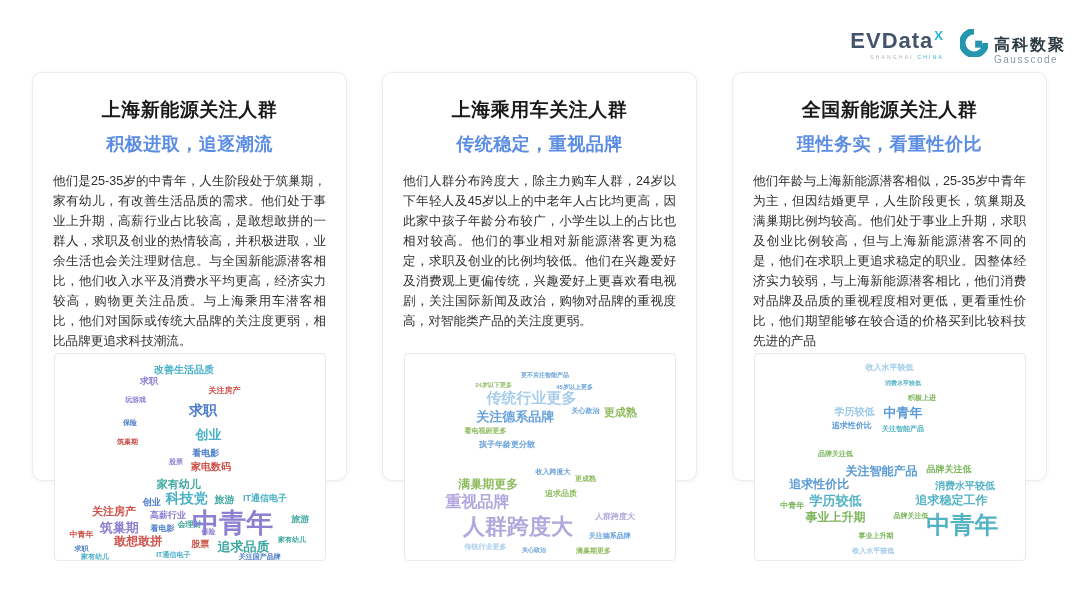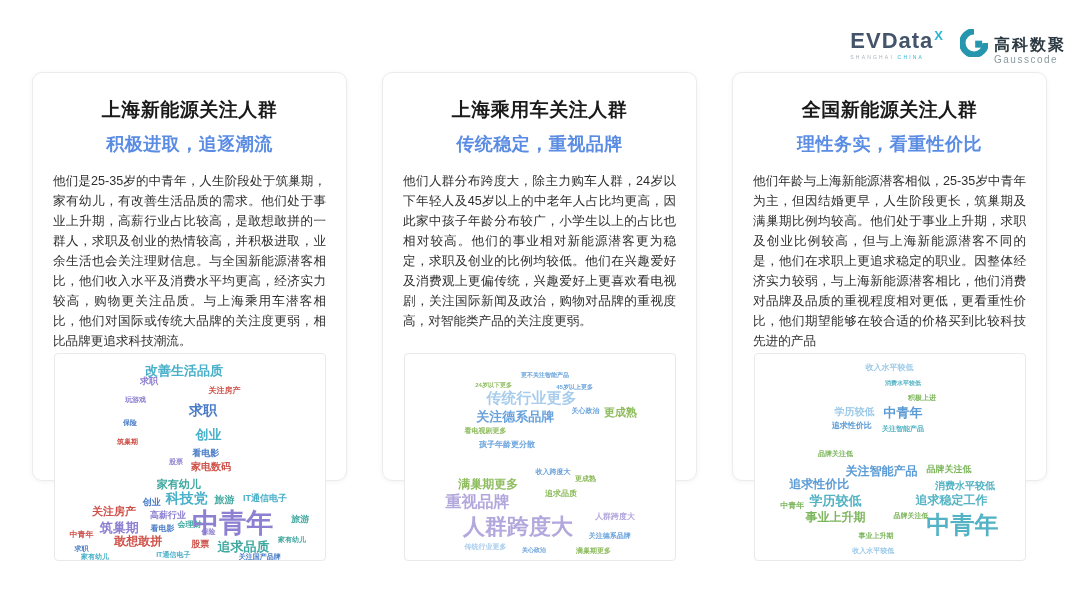--- a/index.html
+++ b/index.html
@@ -1,21 +1,21 @@
 <!DOCTYPE html>
 <html><head>
 <meta charset="utf-8">
 <style>
   * { margin:0; padding:0; box-sizing:border-box; }
   html,body { width:1080px; height:608px; background:#ffffff; overflow:hidden;
     font-family:"Liberation Sans","DejaVu Sans",sans-serif; }
 
   
   .header { position:absolute; top:20px; right:14px; display:flex; align-items:center; gap:16px; }
-  .evdata-logo { text-align:left; }
+  .evdata-logo { text-align:right; }
   .evdata-main { font-size:22px; font-weight:bold; color:#44546a; letter-spacing:1px; line-height:22px; }
   .evdata-main sup { color:#29b6d8; font-size:13px; font-weight:bold; margin-left:1px; }
   .evdata-sub { font-size:5px; letter-spacing:2.2px; margin-top:2px; }
   .evdata-sub .sh { color:#a8b2bc; }
   .evdata-sub .ch { color:#29b6d8; }
   .gausscode-logo { display:flex; align-items:center; gap:6px; }
   .gausscode-icon { width:28px; height:28px; }
   .gausscode-cn { font-size:16px; font-weight:bold; color:#2b3a42; letter-spacing:2px; line-height:17px;margin-top:16px; }
   .gausscode-en { font-size:10px; color:#8a9aa0; letter-spacing:1.5px; margin-top:1px; }
 
@@ -53,21 +53,21 @@
   </div>
 </div>
 
 <div class="cards">
 
   <section class="card">
     <h2 class="card-title">上海新能源关注人群</h2>
     <h3 class="card-subtitle">积极进取，追逐潮流</h3>
     <p class="card-body">他们是25-35岁的中青年，人生阶段处于筑巢期，家有幼儿，有改善生活品质的需求。他们处于事业上升期，高薪行业占比较高，是敢想敢拼的一群人，求职及创业的热情较高，并积极进取，业余生活也会关注理财信息。与全国新能源潜客相比，他们收入水平及消费水平均更高，经济实力较高，购物更关注品质。与上海乘用车潜客相比，他们对国际或传统大品牌的关注度更弱，相比品牌更追求科技潮流。</p>
     <div class="cloud">
-        <span class="cloud-word" style="left: 48%; top: 8%; font-size: 13px; color: rgb(73, 176, 201);">改善生活品质</span>
+        <span class="cloud-word" style="left: 48%; top: 8%; font-size: 10px; color: rgb(73, 176, 201);">改善生活品质</span>
         <span class="cloud-word" style="left: 35%; top: 13%; font-size: 9px; color: rgb(141, 127, 209);">求职</span>
         <span class="cloud-word" style="left: 63%; top: 18%; font-size: 8px; color: rgb(207, 81, 73);">关注房产</span>
         <span class="cloud-word" style="left: 55%; top: 27%; font-size: 14px; color: rgb(74, 124, 199);">求职</span>
         <span class="cloud-word" style="left: 30%; top: 22%; font-size: 7px; color: rgb(141, 127, 209);">玩游戏</span>
         <span class="cloud-word" style="left: 28%; top: 33%; font-size: 7px; color: rgb(74, 124, 199);">保险</span>
         <span class="cloud-word" style="left: 27%; top: 42%; font-size: 7px; color: rgb(207, 81, 73);">筑巢期</span>
         <span class="cloud-word" style="left: 57%; top: 39%; font-size: 13px; color: rgb(73, 176, 201);">创业</span>
         <span class="cloud-word" style="left: 56%; top: 48%; font-size: 9px; color: rgb(74, 124, 199);">看电影</span>
         <span class="cloud-word" style="left: 58%; top: 55%; font-size: 10px; color: rgb(207, 81, 73);">家电数码</span>
         <span class="cloud-word" style="left: 45%; top: 52%; font-size: 7px; color: rgb(141, 127, 209);">股票</span>

